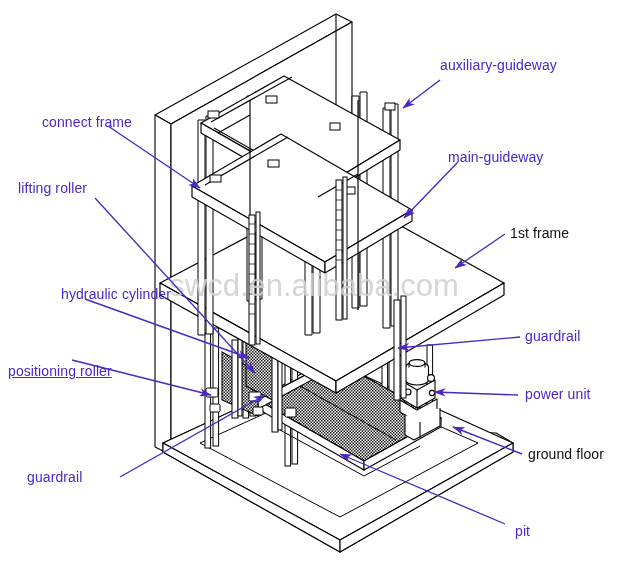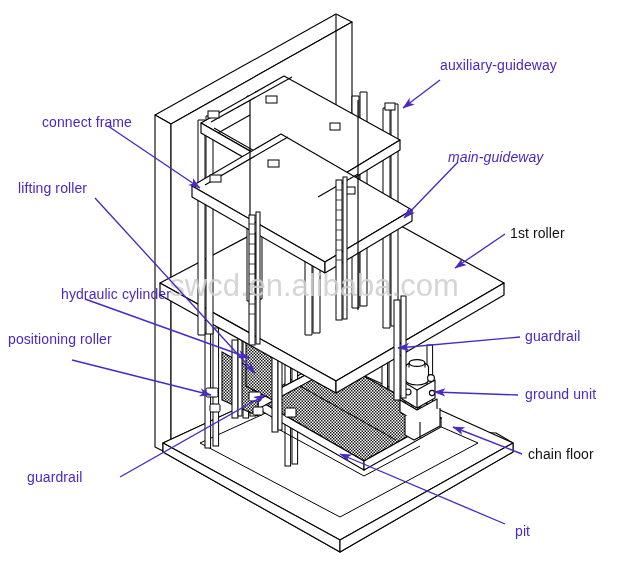--- a/index.html
+++ b/index.html
@@ -231,25 +231,25 @@
         <line x1="518" y1="395" x2="434" y2="392" marker-end="url(#arrowBlue)"></line>
         <line x1="522" y1="454" x2="453" y2="427" marker-end="url(#arrowBlue)"></line>
         <line x1="120" y1="477" x2="265" y2="395" marker-end="url(#arrowBlue)"></line>
         <line x1="505" y1="524" x2="340" y2="454" marker-end="url(#arrowBlue)"></line>
       </g>
   </svg>
 
   <div id="label-layer">
       <div class="lbl lbl-blue" style="left: 440px; top: 58px;">auxiliary-guideway</div>
       <div class="lbl lbl-blue" style="left: 26px; top: 115px; margin-left: 16px;">connect frame</div>
-      <div class="lbl lbl-blue" style="left: 448px; top: 150px; font-style: italic;">main-guideway</div>
+      <div class="lbl lbl-blue" style="left: 448px; top: 150px;">main-guideway</div>
       <div class="lbl lbl-blue" style="left: 18px; top: 181px;">lifting roller</div>
-      <div class="lbl lbl-black" style="left: 510px; top: 226px;">1st roller</div>
+      <div class="lbl lbl-black" style="left: 510px; top: 226px;">1st frame</div>
       <div class="lbl lbl-blue" style="left: 14px; top: 287px; margin-left: 47px;">hydraulic cylinder</div>
       <div class="lbl lbl-blue" style="left: 525px; top: 329px;">guardrail</div>
-      <div class="lbl lbl-blue" style="left: 8px; top: 332px;">positioning roller</div>
-      <div class="lbl lbl-blue" style="left: 525px; top: 387px;">ground unit</div>
-      <div class="lbl lbl-black" style="left: 528px; top: 447px;">chain floor</div>
+      <div class="lbl lbl-blue" style="left: 8px; top: 364px; text-decoration: underline;">positioning roller</div>
+      <div class="lbl lbl-blue" style="left: 525px; top: 387px;">power unit</div>
+      <div class="lbl lbl-black" style="left: 528px; top: 447px;">ground floor</div>
       <div class="lbl lbl-blue" style="left: 27px; top: 470px;">guardrail</div>
       <div class="lbl lbl-blue" style="left: 515px; top: 516px; margin-top: 8px;">pit</div>
     </div>
 
 </div>
 
 </body></html>

